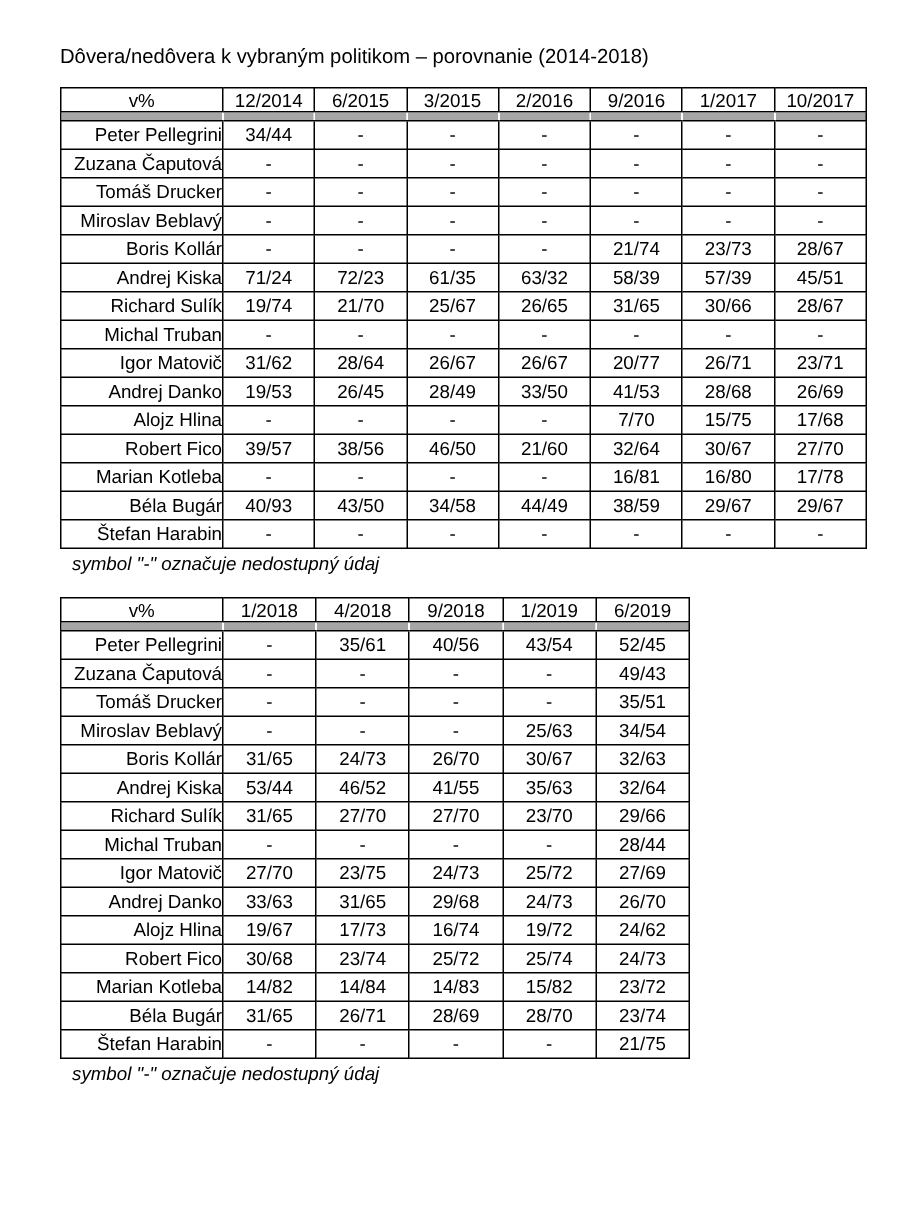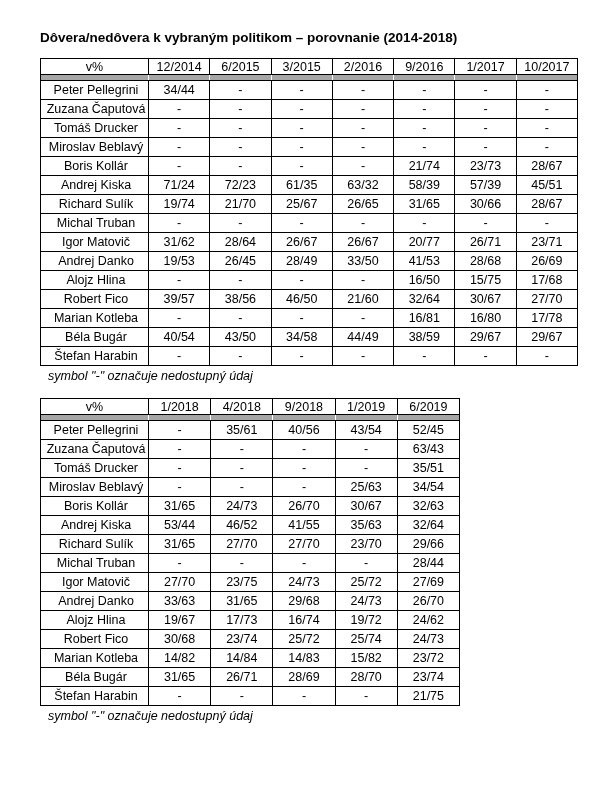--- a/index.html
+++ b/index.html
@@ -15,21 +15,21 @@
     overflow: hidden;
   }
   .page {
     box-sizing: border-box;
     width: 616px;
     height: 804px;
     padding: 30px 30px 0 40px;
   }
   .doc-title {
     font-size: 13.5px;
-    font-weight: bold;
+    font-weight: normal;
     margin: 0 0 13px 0;
     letter-spacing: 0px;
     white-space: nowrap;
   }
   table.data-table {
     border-collapse: collapse;
     table-layout: fixed;
   }
   #table-0 { width: 538px; }
   #table-1 { width: 420px; }
@@ -54,21 +54,21 @@
     border-top: 1px solid #000000;
     border-bottom: 1px solid #000000;
   }
   tr.sep-row td:first-child { border-left: 1px solid #000000; }
   tr.sep-row td:last-child { border-right: 1px solid #000000; }
   tr.data-row td {
     height: 18px;
     text-align: center;
   }
   tr.data-row td.name-cell {
-    text-align: center;
+    text-align: right;
     padding-left: 3px;
     margin-left: 48px;
   }
   .table-note {
     font-size: 12.5px;
     font-style: italic;
     margin: 3px 0 0 8px;
   }
   .table-section + .table-section {
     margin-top: 15px;
@@ -214,21 +214,21 @@
             <td class="value-cell">41/53</td>
             <td class="value-cell">28/68</td>
             <td class="value-cell">26/69</td>
           </tr>
           <tr class="data-row">
             <td class="name-cell">Alojz Hlina</td>
             <td class="value-cell">-</td>
             <td class="value-cell">-</td>
             <td class="value-cell">-</td>
             <td class="value-cell">-</td>
-            <td class="value-cell">16/50</td>
+            <td class="value-cell">7/70</td>
             <td class="value-cell">15/75</td>
             <td class="value-cell">17/68</td>
           </tr>
           <tr class="data-row">
             <td class="name-cell">Robert Fico</td>
             <td class="value-cell">39/57</td>
             <td class="value-cell">38/56</td>
             <td class="value-cell">46/50</td>
             <td class="value-cell">21/60</td>
             <td class="value-cell">32/64</td>
@@ -240,21 +240,21 @@
             <td class="value-cell">-</td>
             <td class="value-cell">-</td>
             <td class="value-cell">-</td>
             <td class="value-cell">-</td>
             <td class="value-cell">16/81</td>
             <td class="value-cell">16/80</td>
             <td class="value-cell">17/78</td>
           </tr>
           <tr class="data-row">
             <td class="name-cell">Béla Bugár</td>
-            <td class="value-cell">40/54</td>
+            <td class="value-cell">40/93</td>
             <td class="value-cell">43/50</td>
             <td class="value-cell">34/58</td>
             <td class="value-cell">44/49</td>
             <td class="value-cell">38/59</td>
             <td class="value-cell">29/67</td>
             <td class="value-cell">29/67</td>
           </tr>
           <tr class="data-row">
             <td class="name-cell">Štefan Harabin</td>
             <td class="value-cell">-</td>
@@ -306,21 +306,21 @@
             <td class="value-cell">40/56</td>
             <td class="value-cell">43/54</td>
             <td class="value-cell">52/45</td>
           </tr>
           <tr class="data-row">
             <td class="name-cell">Zuzana Čaputová</td>
             <td class="value-cell">-</td>
             <td class="value-cell">-</td>
             <td class="value-cell">-</td>
             <td class="value-cell">-</td>
-            <td class="value-cell">63/43</td>
+            <td class="value-cell">49/43</td>
           </tr>
           <tr class="data-row">
             <td class="name-cell">Tomáš Drucker</td>
             <td class="value-cell">-</td>
             <td class="value-cell">-</td>
             <td class="value-cell">-</td>
             <td class="value-cell">-</td>
             <td class="value-cell">35/51</td>
           </tr>
           <tr class="data-row">

